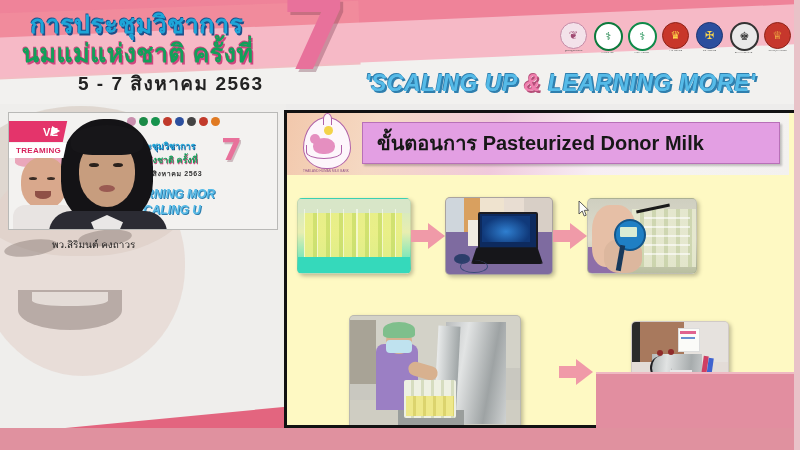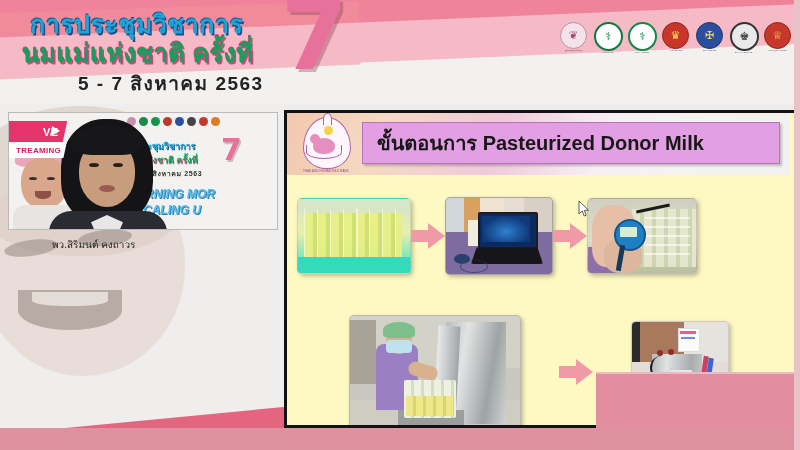--- a/index.html
+++ b/index.html
@@ -272,20 +272,21 @@
     <div class="hdr-band-a"></div>
     <div class="hdr-band-c"></div>
     <div class="hdr-band-b"></div>
     <div class="hdr-white"></div>
 
     <div class="th-line1">การประชุมวิชาการ</div>
     <div class="th-line2">นมแม่แห่งชาติ ครั้งที่</div>
     <div class="th-date">5 - 7 สิงหาคม 2563</div>
     <div class="big7">7</div>
 
+    <div class="slogan"><span>'SCALING UP </span><span class="amp">&amp;</span><span> LEARNING MORE'</span></div>
 
     <div class="logos">
       <div class="logo lg1">
           <div class="mark">❦</div>
           <div class="cap">มูลนิธิศูนย์นมแม่</div>
         </div>
       <div class="logo lg2">
           <div class="mark">⚕</div>
           <div class="cap">กรมอนามัย</div>
         </div>

